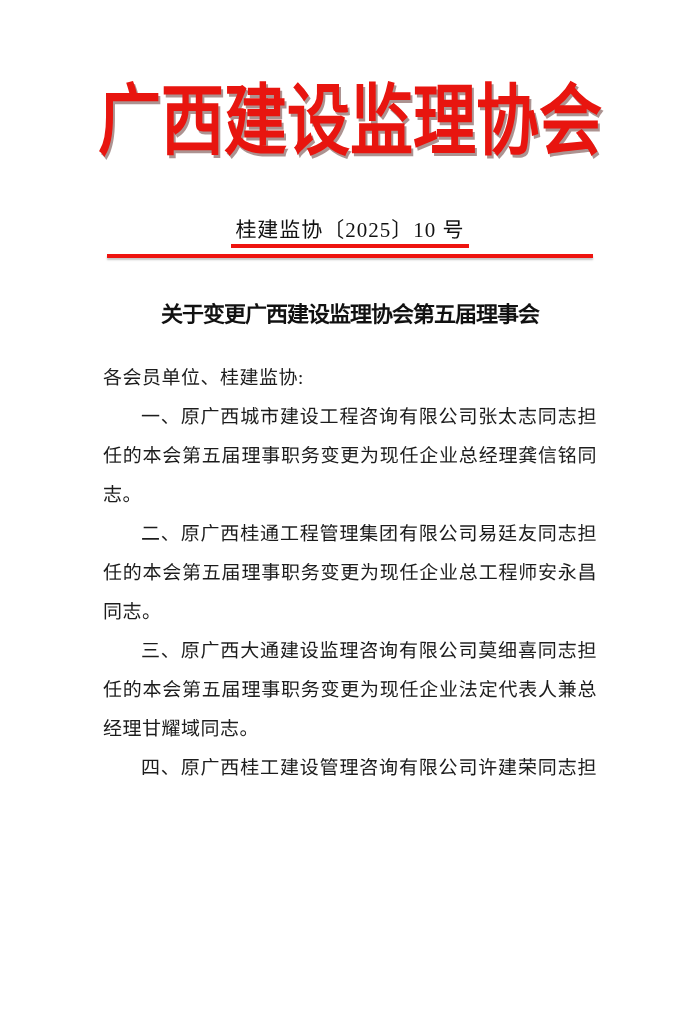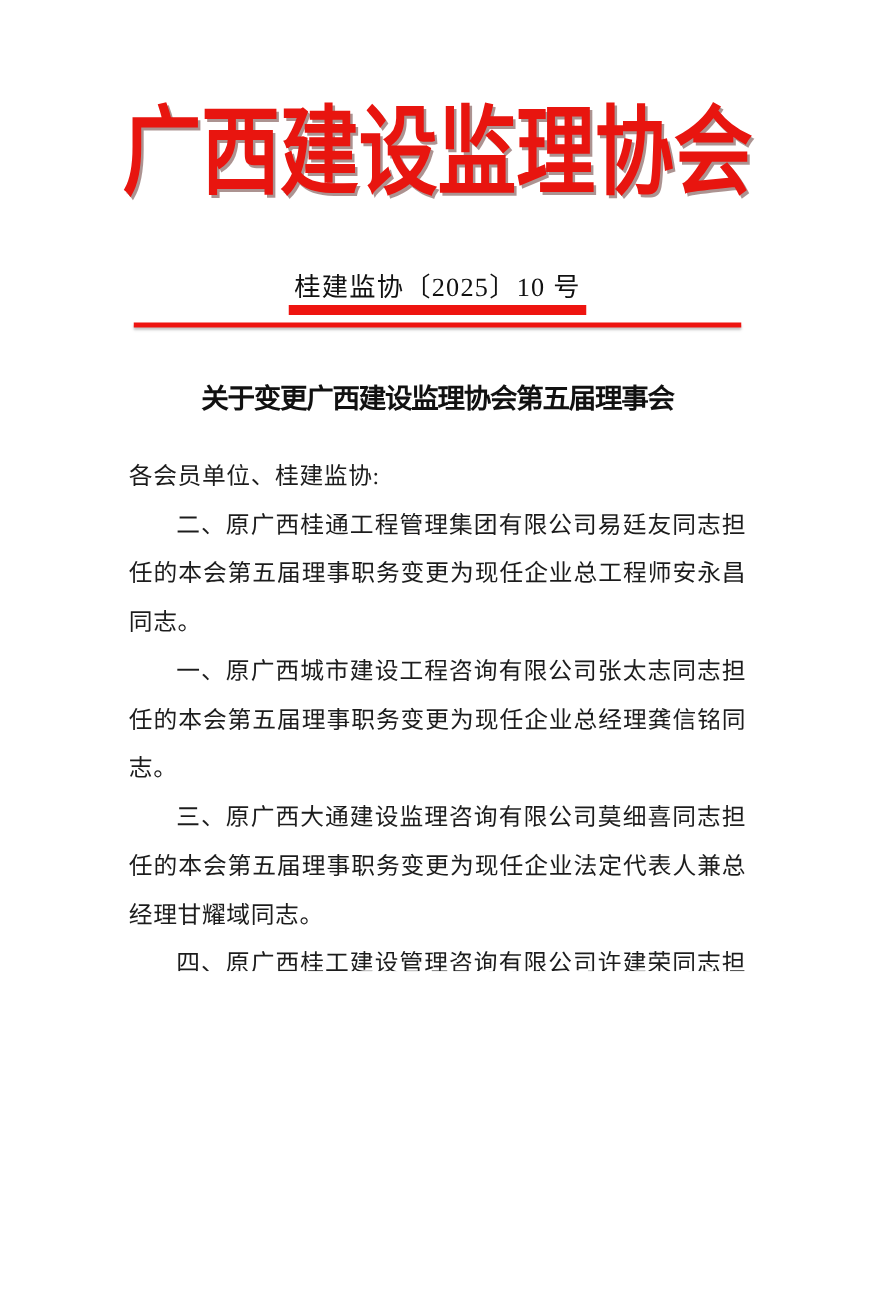--- a/index.html
+++ b/index.html
@@ -30,21 +30,21 @@
   .docnum-row {
     margin-top: 70px;
     text-align: center;
     font-size: 21px;
     line-height: 26px;
     color: #111111;
   }
   .docnum {
     display: inline-block;
     padding: 0 4px 1px 4px;
-    border-bottom: 8px solid #be185d;
+    border-bottom: 4px solid #be185d;
     letter-spacing: 1px;
   }
   .red-rule {
     width: 486px;
     height: 4px;
     margin: 6px auto 0 auto;
     box-shadow: 0 2px 2px rgba(90, 90, 90, 0.35);
   }
   .doc-title {
     margin-top: 36px;
@@ -82,20 +82,20 @@
   <div class="red-rule" style="background: rgb(238, 20, 16);"></div>
 
   <h1 class="doc-title">
     <span class="title-line">关于变更广西建设监理协会第五届理事会</span>
   </h1>
 
   <div class="doc-body">
     <p class="salutation">各会员单位、桂建监协:</p>
     <div id="paragraphs">
 
+        <p class="para indent">一、原广西城市建设工程咨询有限公司张太志同志担任的本会第五届理事职务变更为现任企业总经理龚信铭同志。</p>
         <p class="para indent">二、原广西桂通工程管理集团有限公司易廷友同志担任的本会第五届理事职务变更为现任企业总工程师安永昌同志。</p>
-        <p class="para indent">一、原广西城市建设工程咨询有限公司张太志同志担任的本会第五届理事职务变更为现任企业总经理龚信铭同志。</p>
         <p class="para indent">三、原广西大通建设监理咨询有限公司莫细喜同志担任的本会第五届理事职务变更为现任企业法定代表人兼总经理甘耀域同志。</p>
         <p class="para indent">四、原广西桂工建设管理咨询有限公司许建荣同志担任的理事变更为现任企业技术负责人李昌富同志。</p>
       </div>
   </div>
 
 </div>
 
 </body></html>

